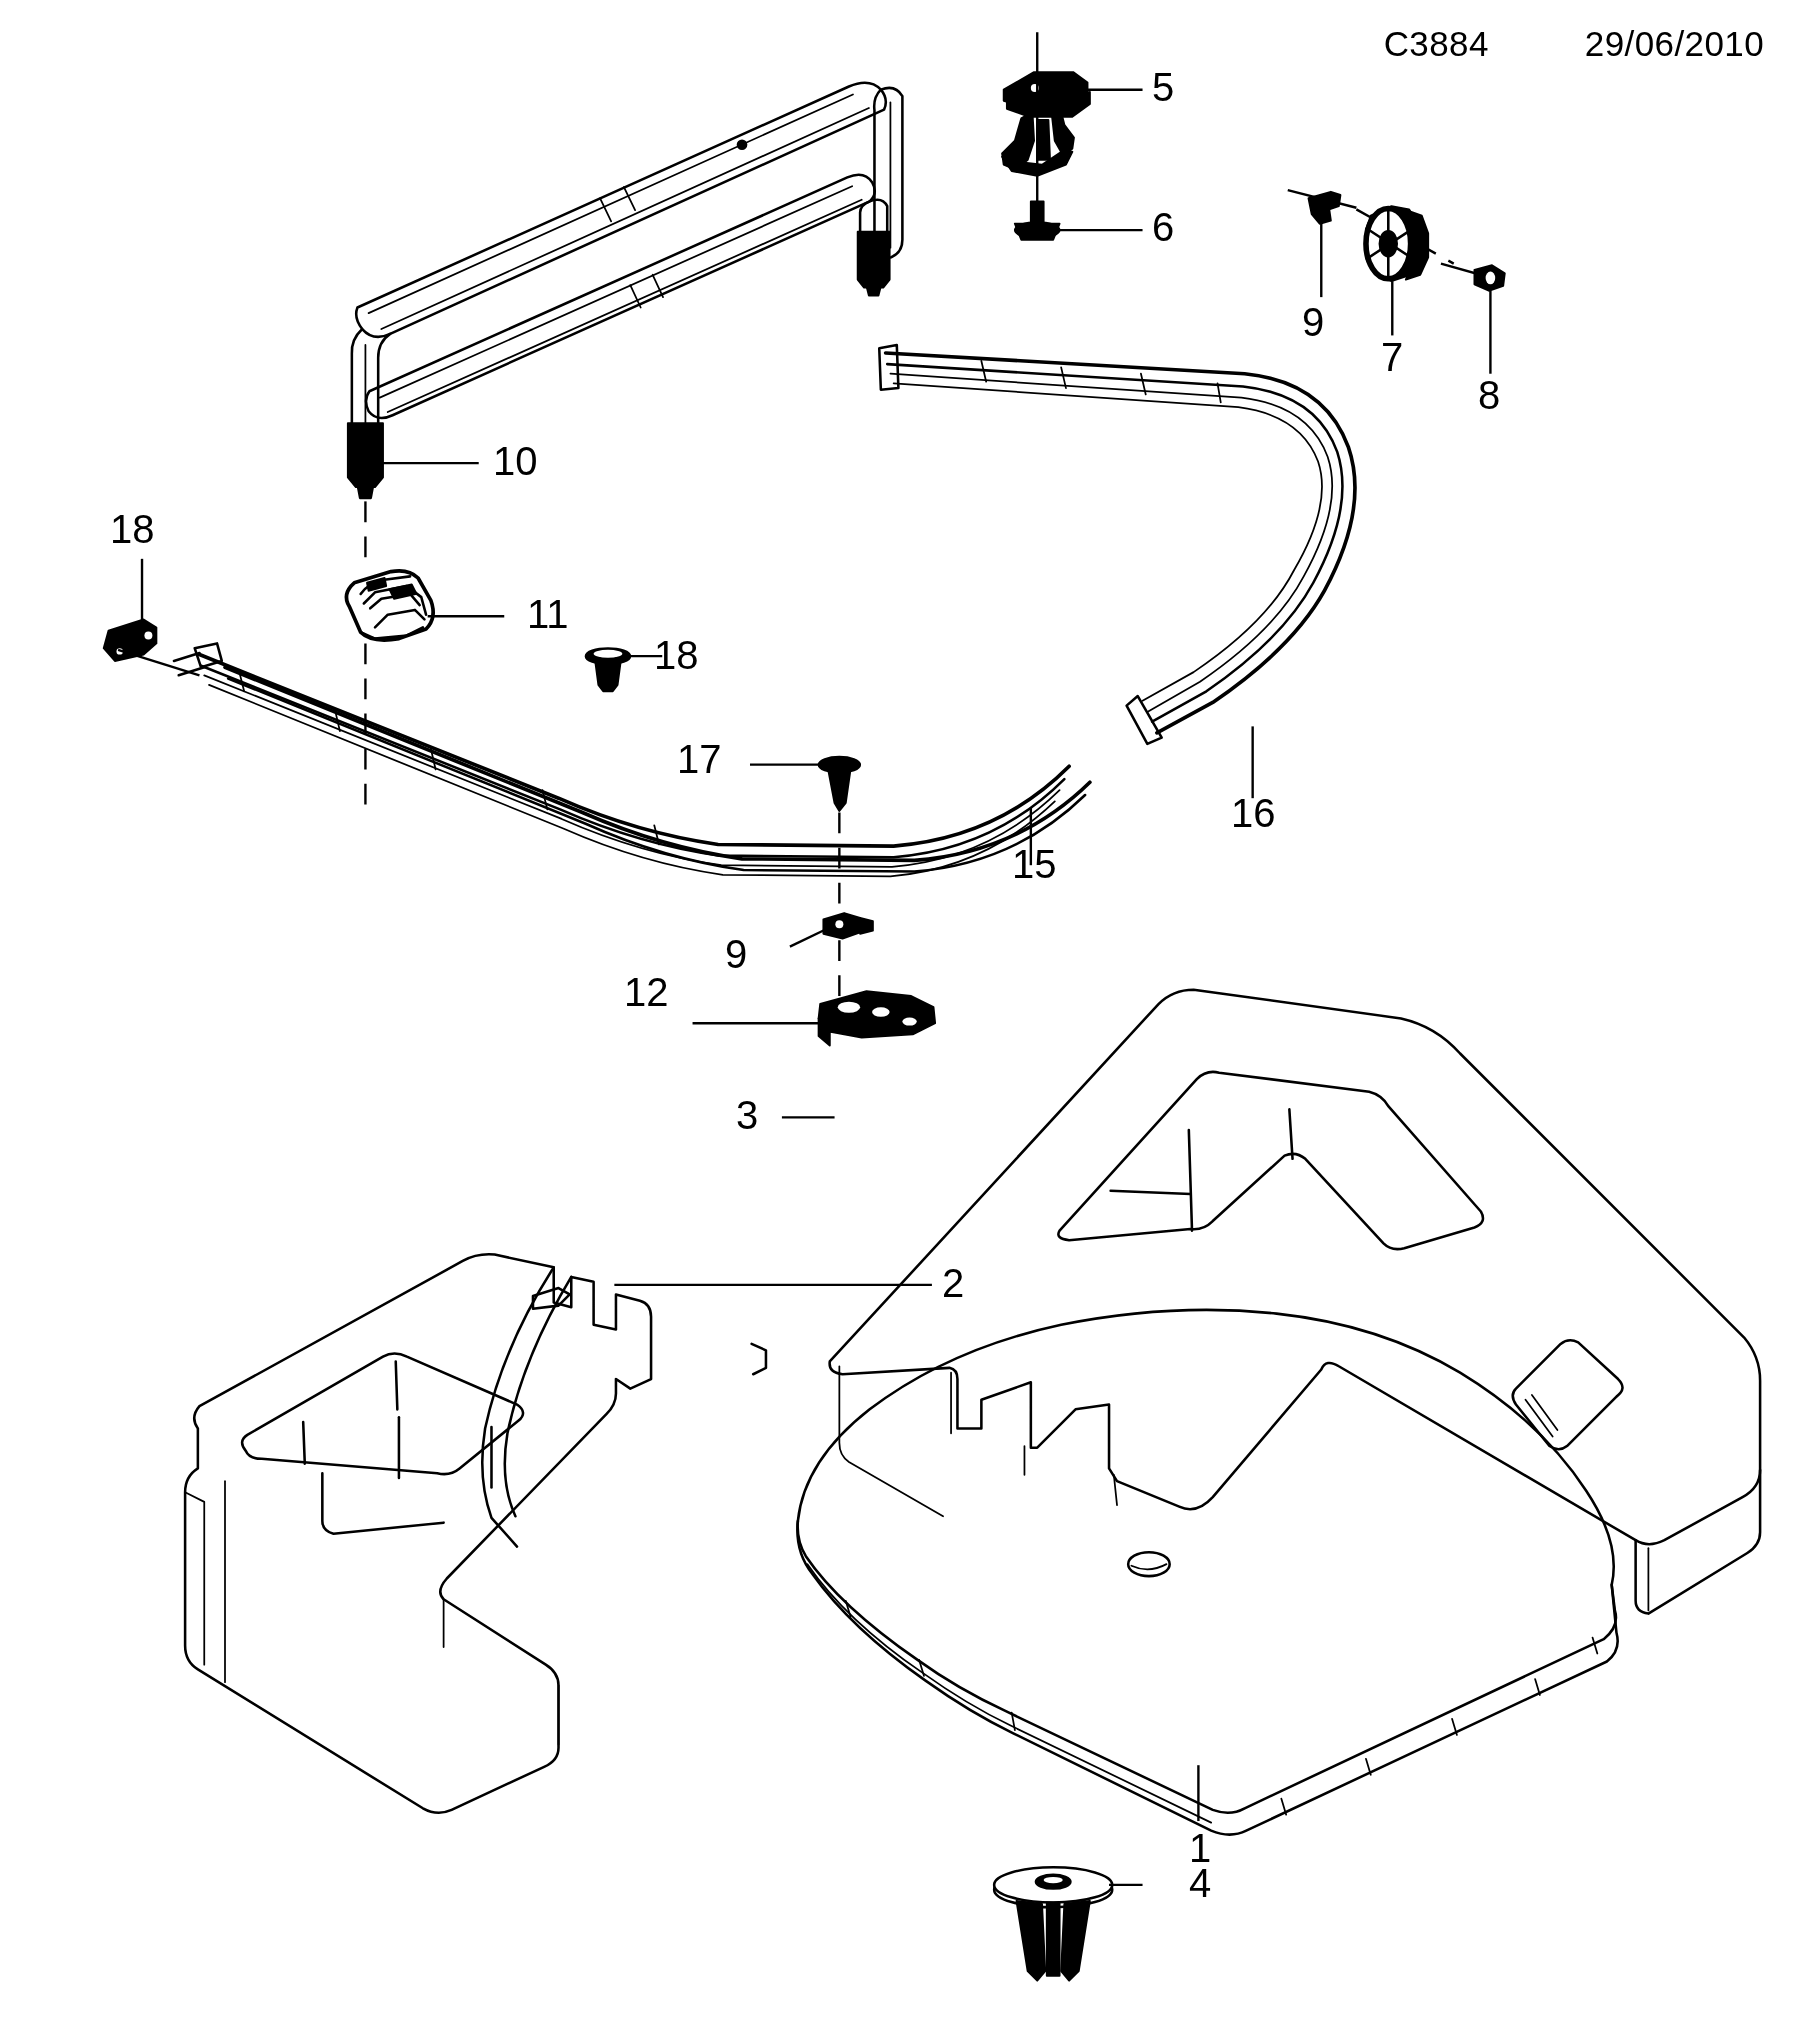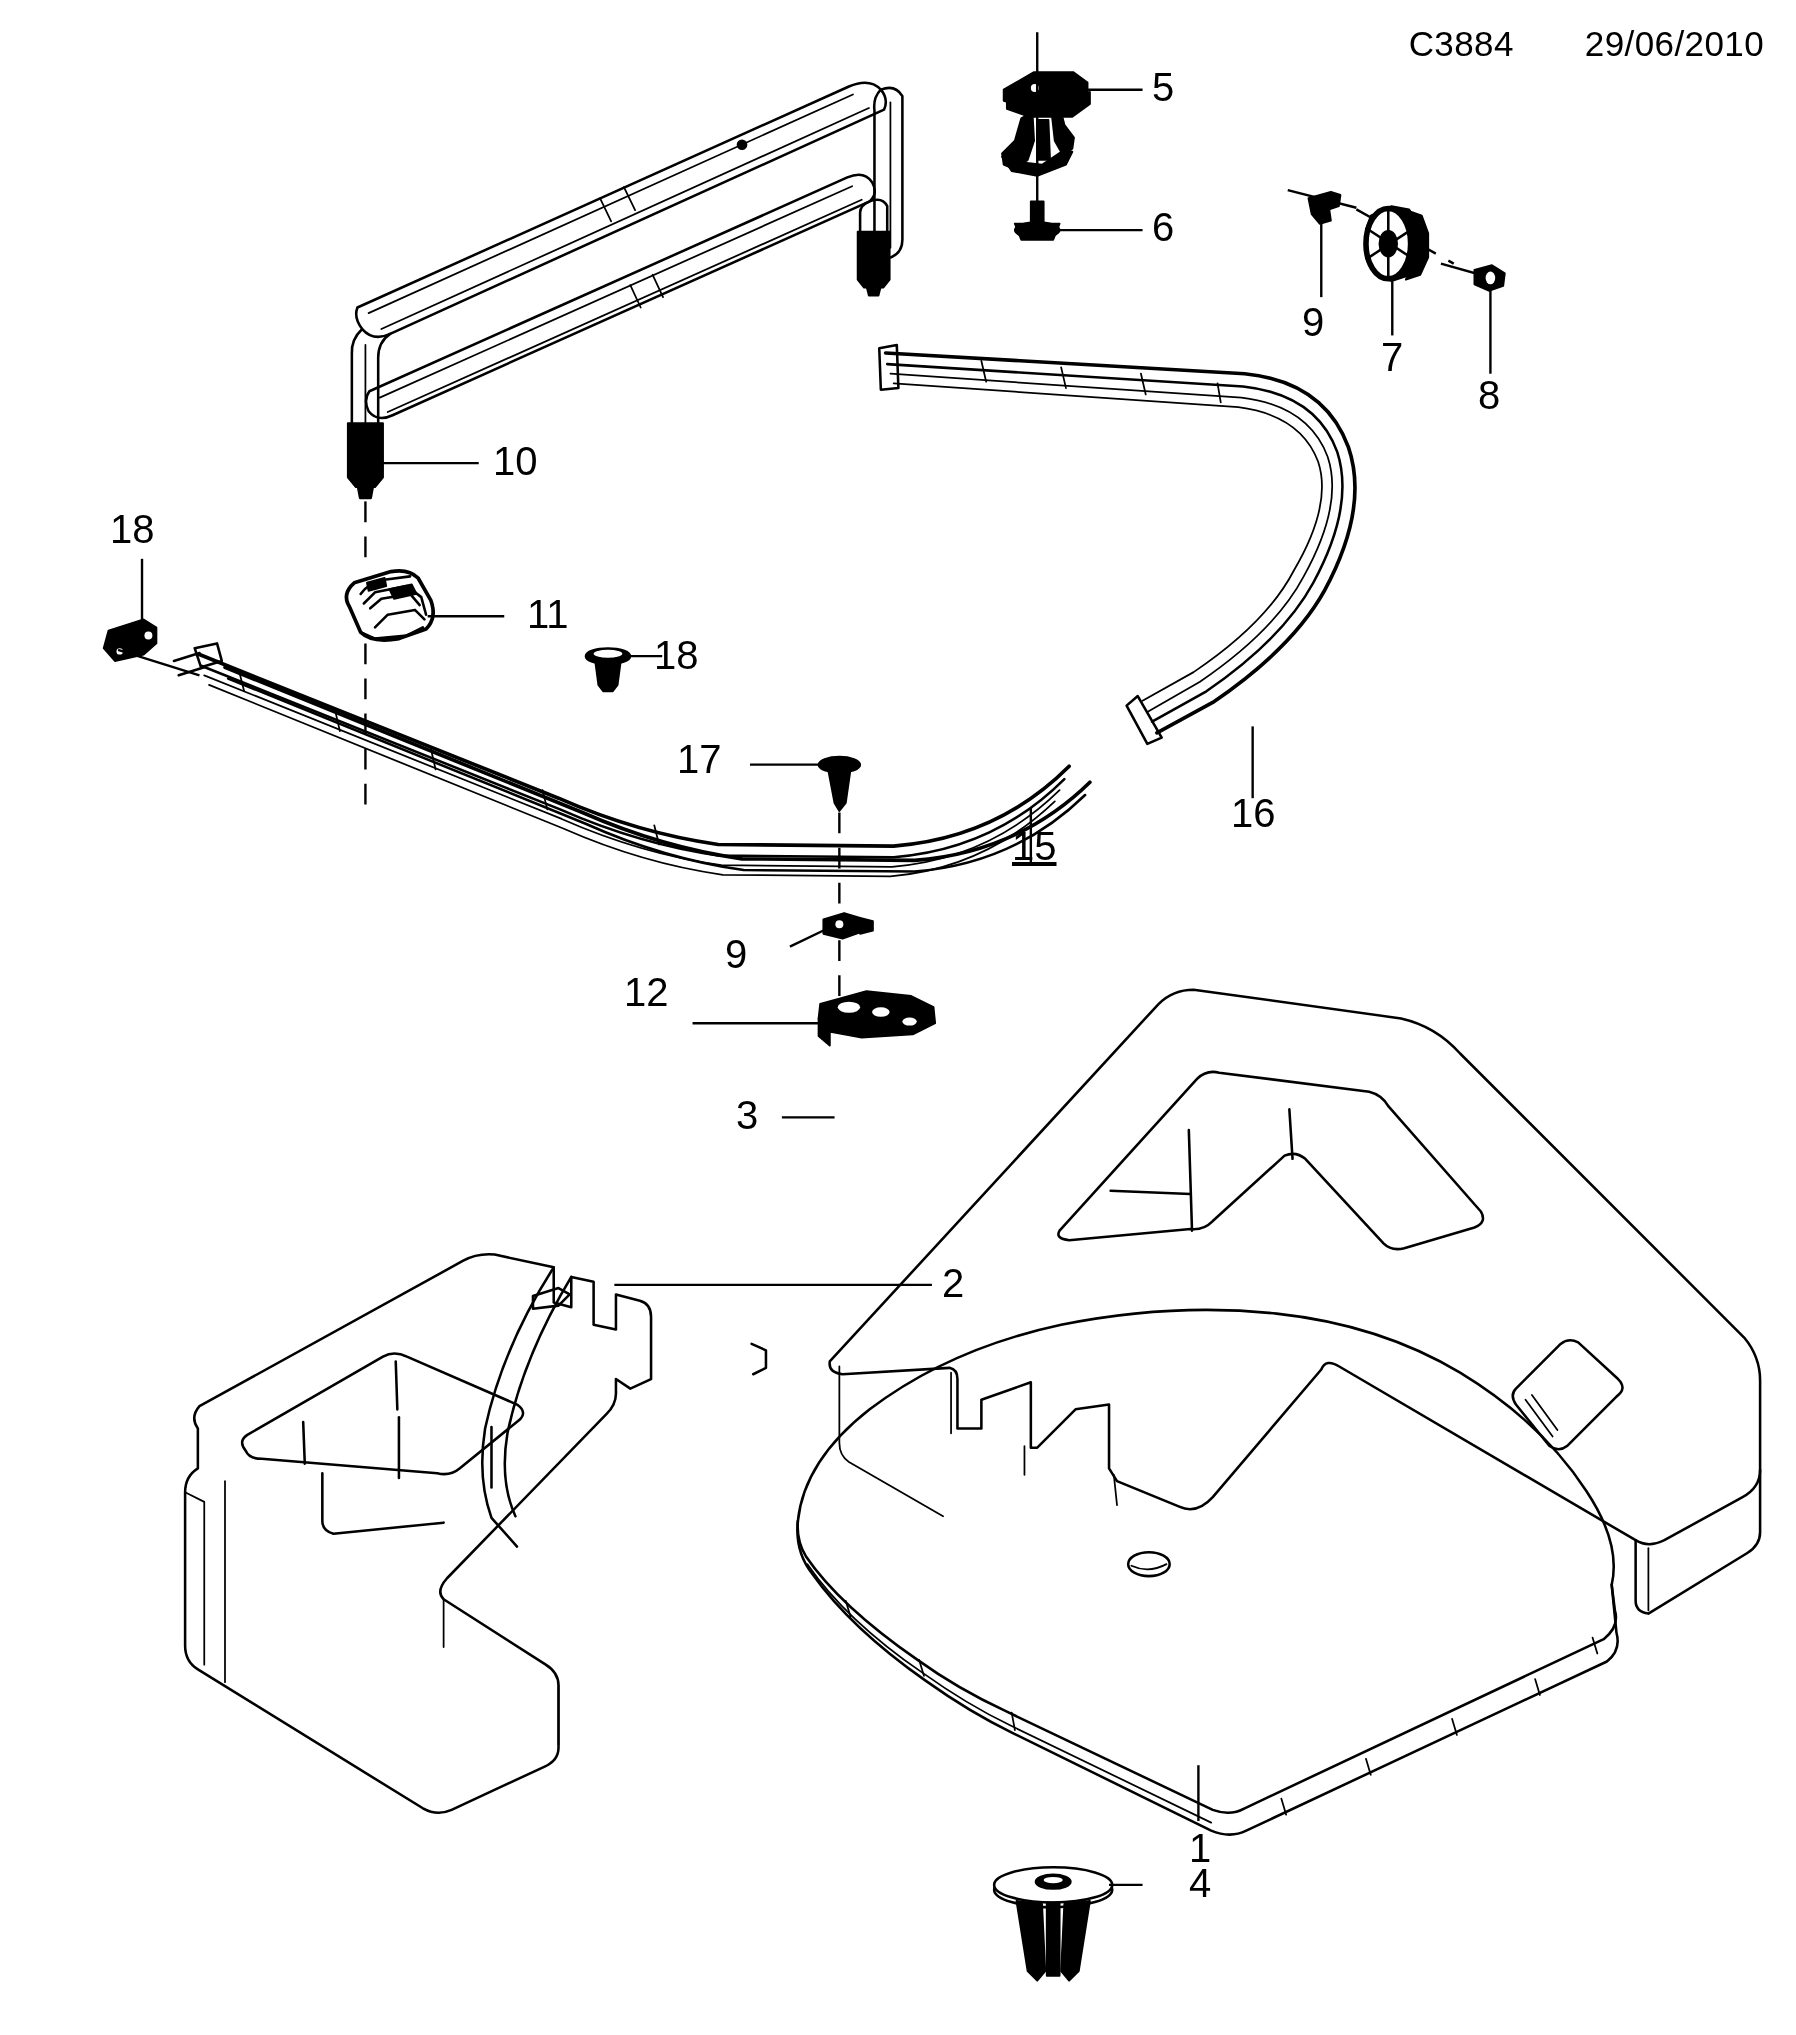--- a/index.html
+++ b/index.html
@@ -17,21 +17,21 @@
     width: 1796px;
     height: 2036px;
     background: #ffffff;
     overflow: hidden;
   }
   #header {
     position: absolute;
     top: 24px;
     right: 32px;
     display: flex;
-    gap: 71px;
+    gap: 96px;
     align-items: baseline;
   }
   #header .hdr-text {
     font-size: 35px;
     letter-spacing: 0.4px;
     white-space: nowrap;
   }
   #canvas {
     position: absolute;
     left: 0;
@@ -319,19 +319,19 @@
   <div class="callout-label" style="left:1152px; top:67px;">5</div>
   <div class="callout-label" style="left:1152px; top:207px;">6</div>
   <div class="callout-label" style="left:1381px; top:337px;">7</div>
   <div class="callout-label" style="left:1478px; top:375px;">8</div>
   <div class="callout-label" style="left:1302px; top:302px;">9</div>
   <div class="callout-label" style="left:493px;  top:441px;">10</div>
   <div class="callout-label" style="left:511px;  top:594px;margin-left:16px;">11</div>
   <div class="callout-label" style="left:624px;  top:972px;text-align:right;">12</div>
   <div class="callout-label" style="left:725px;  top:934px;">9</div>
   <div class="callout-label" style="left:110px;  top:509px;">18</div>
-  <div class="callout-label" style="left:1012px; top:826px;text-decoration:underline;">15</div>
+  <div class="callout-label" style="left:1012px; top:844px;">15</div>
   <div class="callout-label" style="left:1231px; top:793px;">16</div>
   <div class="callout-label" style="left:677px;  top:739px;">17</div>
   <div class="callout-label" style="left:654px;  top:635px;">18</div>
 
 </div>
 
 
 </body></html>

